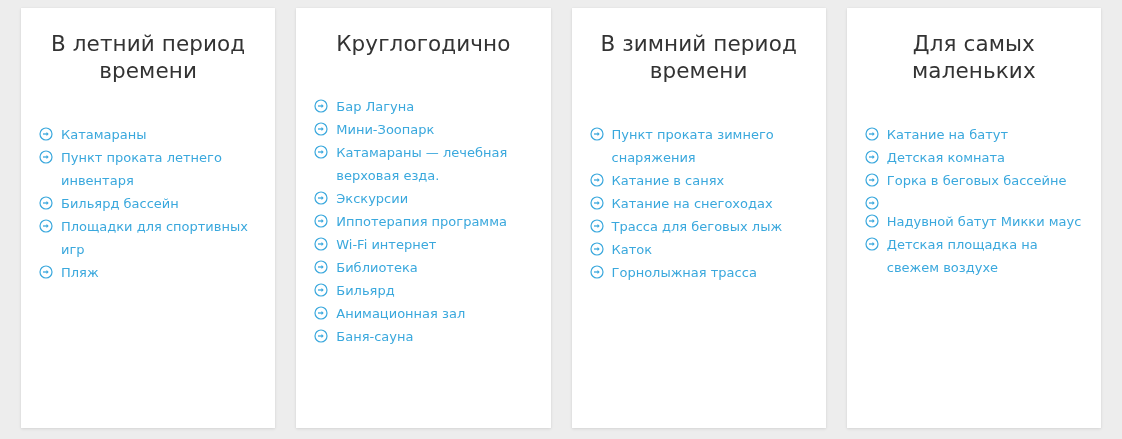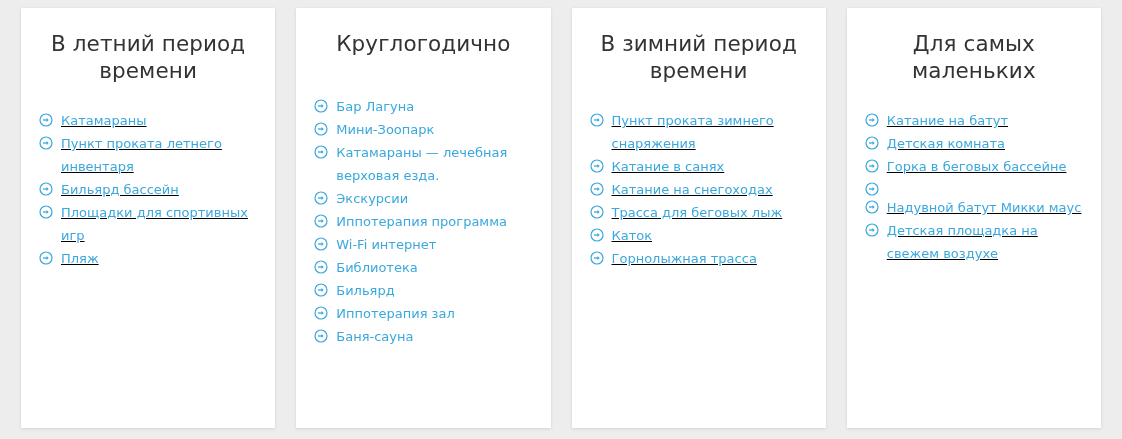--- a/index.html
+++ b/index.html
@@ -45,21 +45,21 @@
     padding: 0 2px;
   }
 
   .card-list {
     list-style: none;
     margin: 0;
     padding: 0;
   }
 
   
-  .list-pad-2 { margin-top: 19px; text-decoration: underline; }
+  .list-pad-2 { margin-top: 33px; }
   .list-pad-1 { margin-top: 32px; }
 
   .list-item {
     display: flex;
     align-items: flex-start;
     font-size: 13px;
     line-height: 23px;
     color: #3aa8dd;
     margin: 0;
     padding: 0;
@@ -226,21 +226,21 @@
         <span class="list-item-label">Бильярд</span>
       </li>
       <li class="list-item">
         <span class="bullet-icon">
           <svg width="14" height="14" viewBox="0 0 14 14">
               <circle cx="7" cy="7" r="6" fill="none" stroke="#3aa8dd" stroke-width="1.2"></circle>
               <path d="M4 7 H8.4" stroke="#3aa8dd" stroke-width="1.3" fill="none"></path>
               <path d="M7.5 4.9 L9.7 7 L7.5 9.1 Z" fill="#3aa8dd"></path>
             </svg>
         </span>
-        <span class="list-item-label">Иппотерапия зал</span>
+        <span class="list-item-label">Анимационная зал</span>
       </li>
       <li class="list-item">
         <span class="bullet-icon">
           <svg width="14" height="14" viewBox="0 0 14 14">
               <circle cx="7" cy="7" r="6" fill="none" stroke="#3aa8dd" stroke-width="1.2"></circle>
               <path d="M4 7 H8.4" stroke="#3aa8dd" stroke-width="1.3" fill="none"></path>
               <path d="M7.5 4.9 L9.7 7 L7.5 9.1 Z" fill="#3aa8dd"></path>
             </svg>
         </span>
         <span class="list-item-label">Баня-сауна</span>

